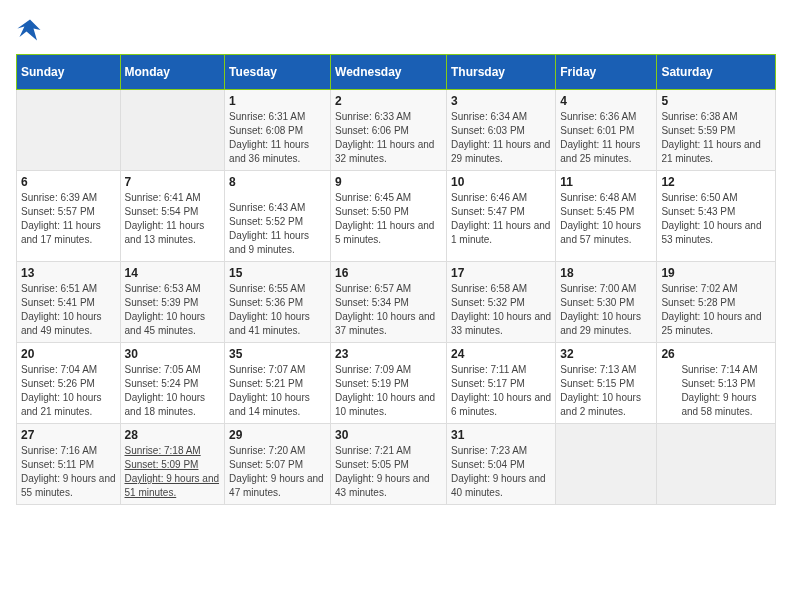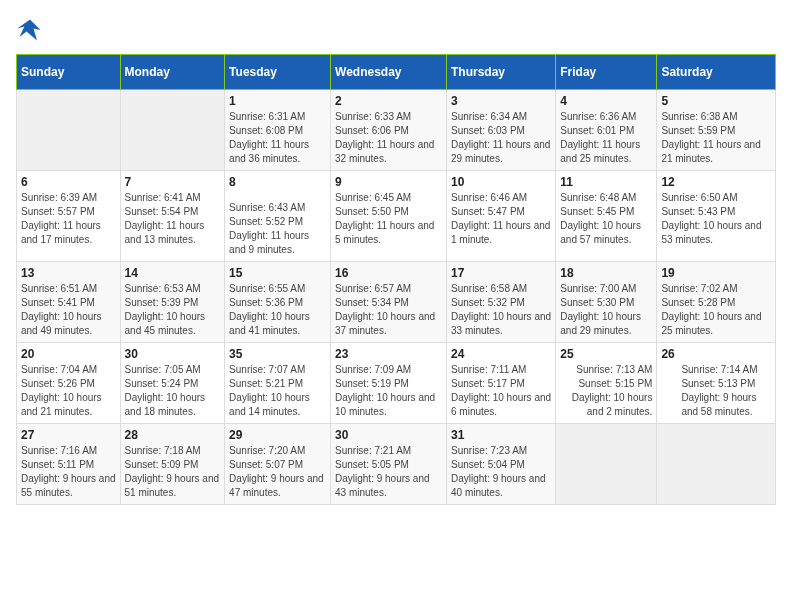--- a/index.html
+++ b/index.html
@@ -261,42 +261,42 @@
 Sunset: 5:19 PM
 Daylight: 10 hours and 10 minutes.</div>
         </td>
         <td>
           <div class="day-number">24</div>
           <div class="day-detail" style="white-space: pre-line;">Sunrise: 7:11 AM
 Sunset: 5:17 PM
 Daylight: 10 hours and 6 minutes.</div>
         </td>
         <td>
-          <div class="day-number">25</div>
-          <div class="day-detail" style="white-space: pre-line; text-align: right;">Sunrise: 7:13 AM
+          <div class="day-number">32</div>
+          <div class="day-detail" style="white-space: pre-line;">Sunrise: 7:13 AM
 Sunset: 5:15 PM
 Daylight: 10 hours and 2 minutes.</div>
         </td>
         <td>
           <div class="day-number">26</div>
           <div class="day-detail" style="white-space: pre-line; margin-left: 20px;">Sunrise: 7:14 AM
 Sunset: 5:13 PM
 Daylight: 9 hours and 58 minutes.</div>
         </td>
       </tr>
       <tr>
         <td>
           <div class="day-number">27</div>
           <div class="day-detail" style="white-space: pre-line;">Sunrise: 7:16 AM
 Sunset: 5:11 PM
 Daylight: 9 hours and 55 minutes.</div>
         </td>
         <td>
           <div class="day-number">28</div>
-          <div class="day-detail" style="white-space: pre-line;">Sunrise: 7:18 AM
+          <div class="day-detail" style="white-space: pre-line; text-decoration: underline;">Sunrise: 7:18 AM
 Sunset: 5:09 PM
 Daylight: 9 hours and 51 minutes.</div>
         </td>
         <td>
           <div class="day-number">29</div>
           <div class="day-detail" style="white-space: pre-line;">Sunrise: 7:20 AM
 Sunset: 5:07 PM
 Daylight: 9 hours and 47 minutes.</div>
         </td>
         <td>

